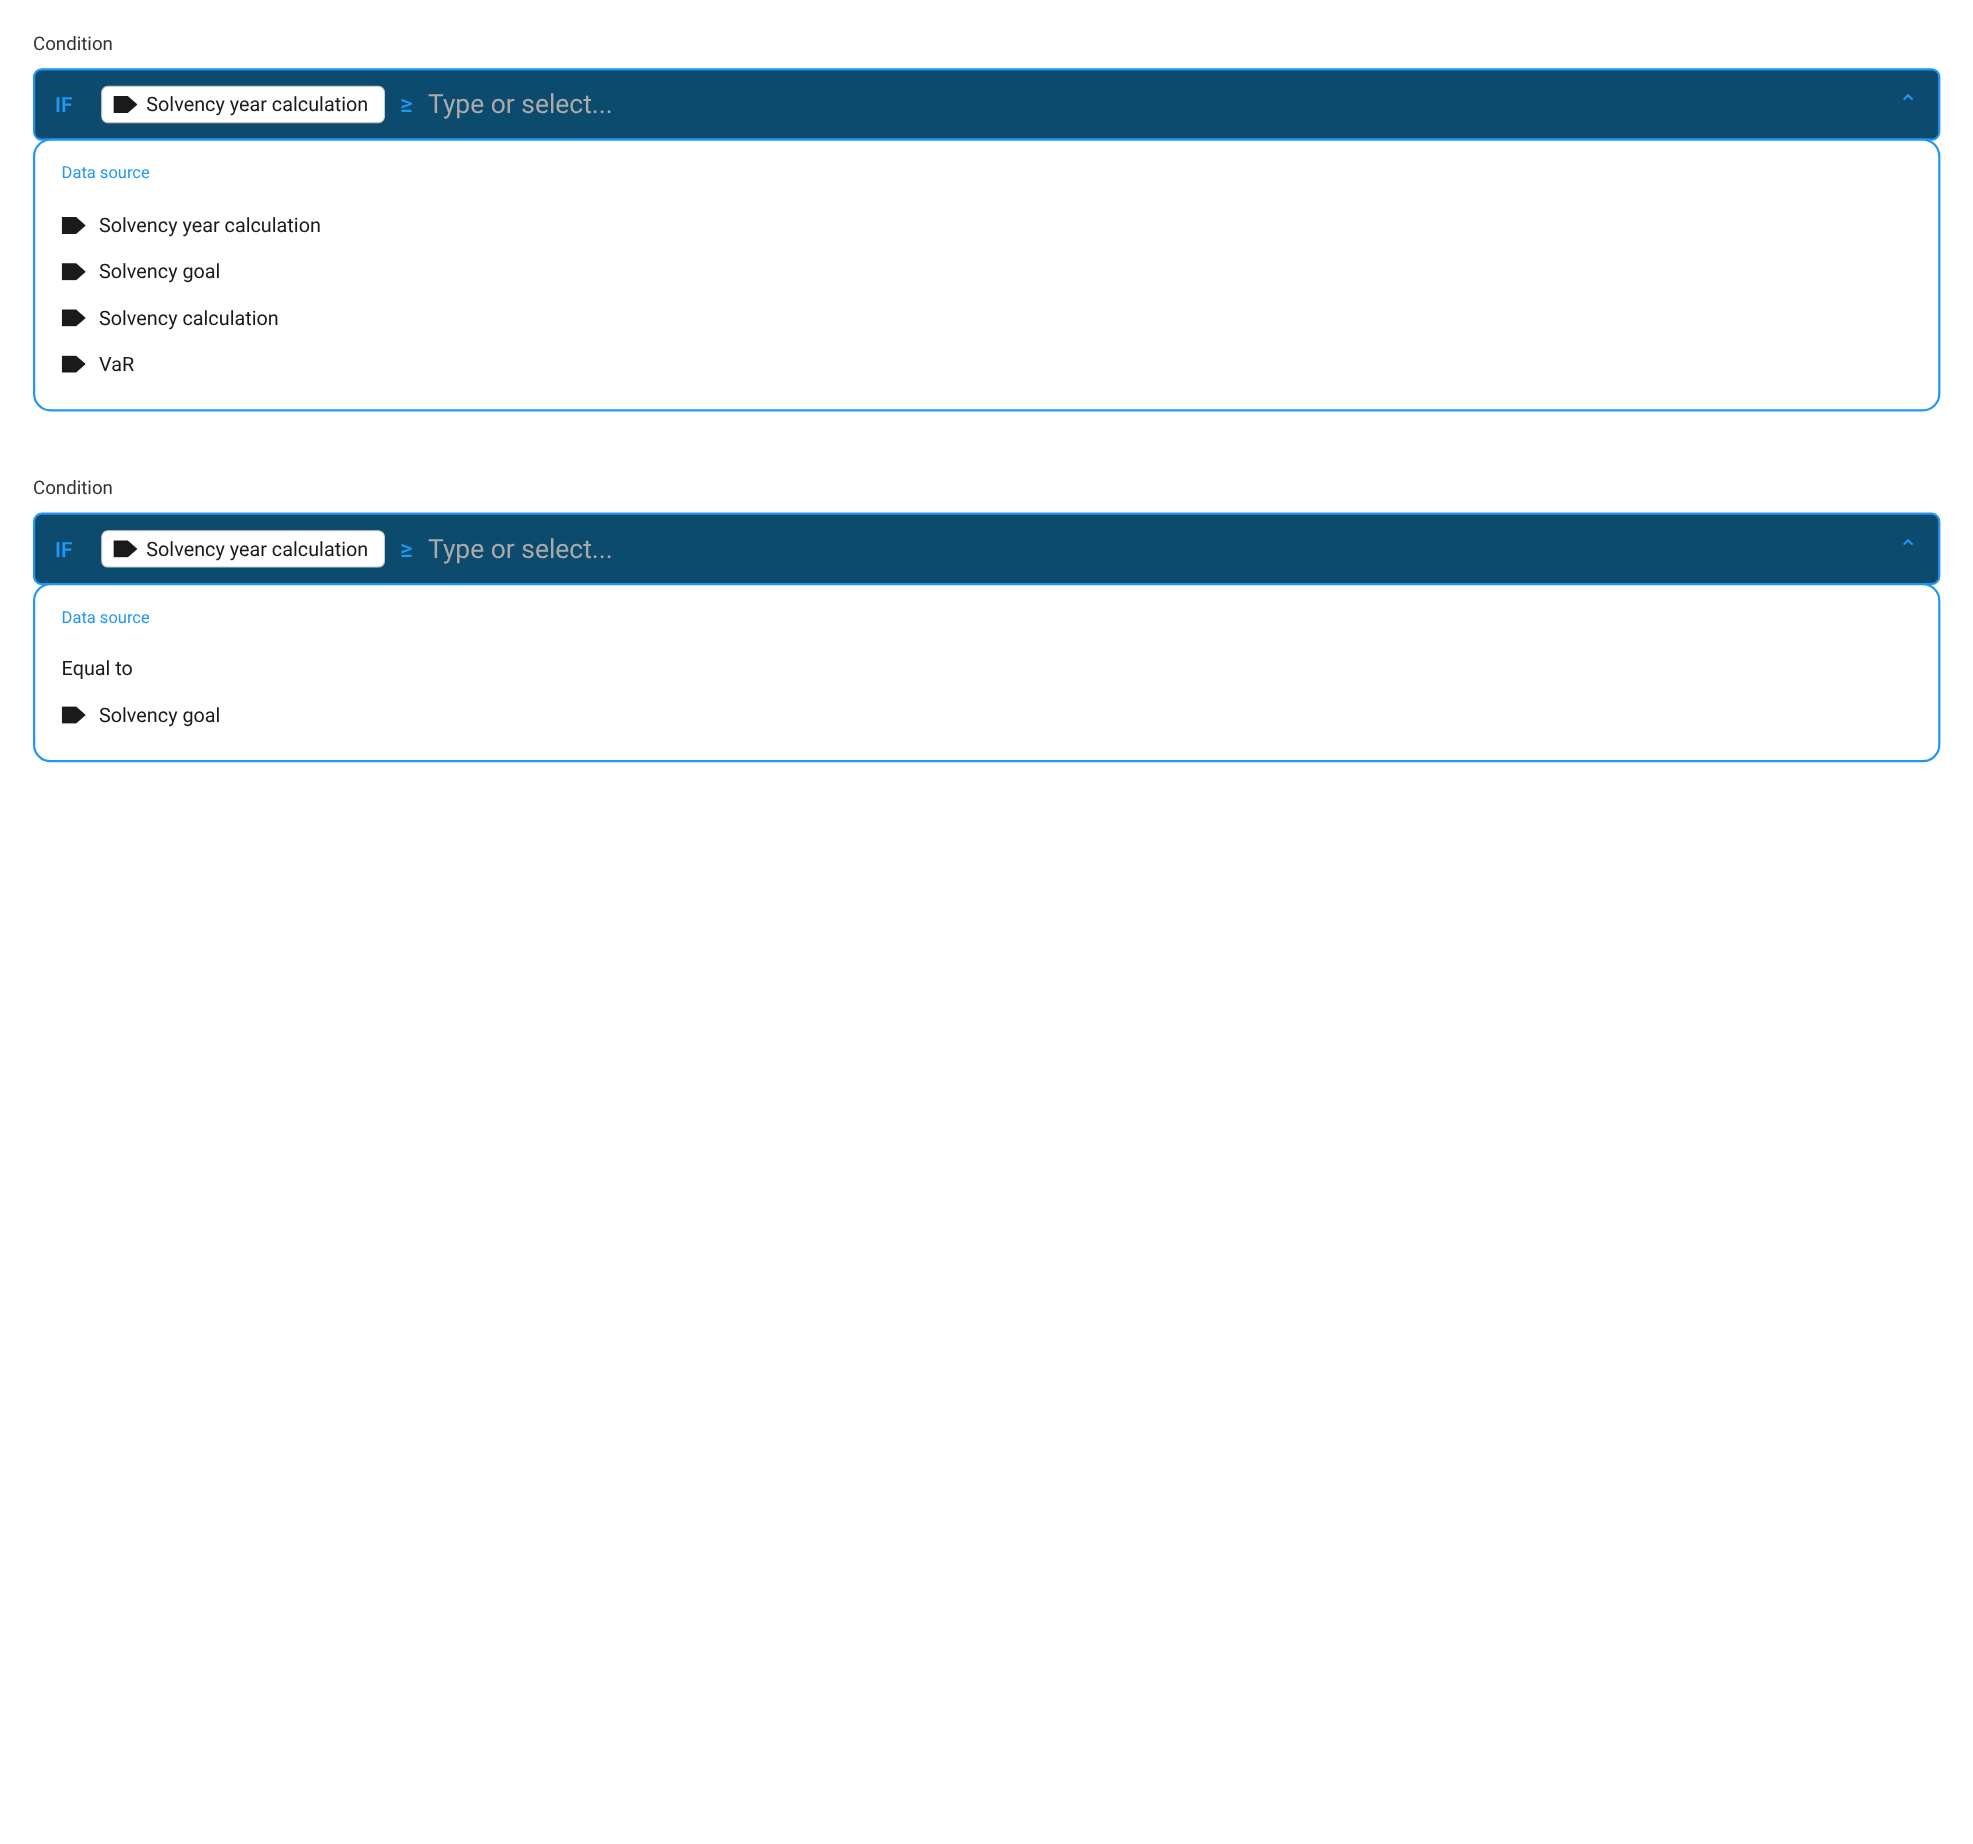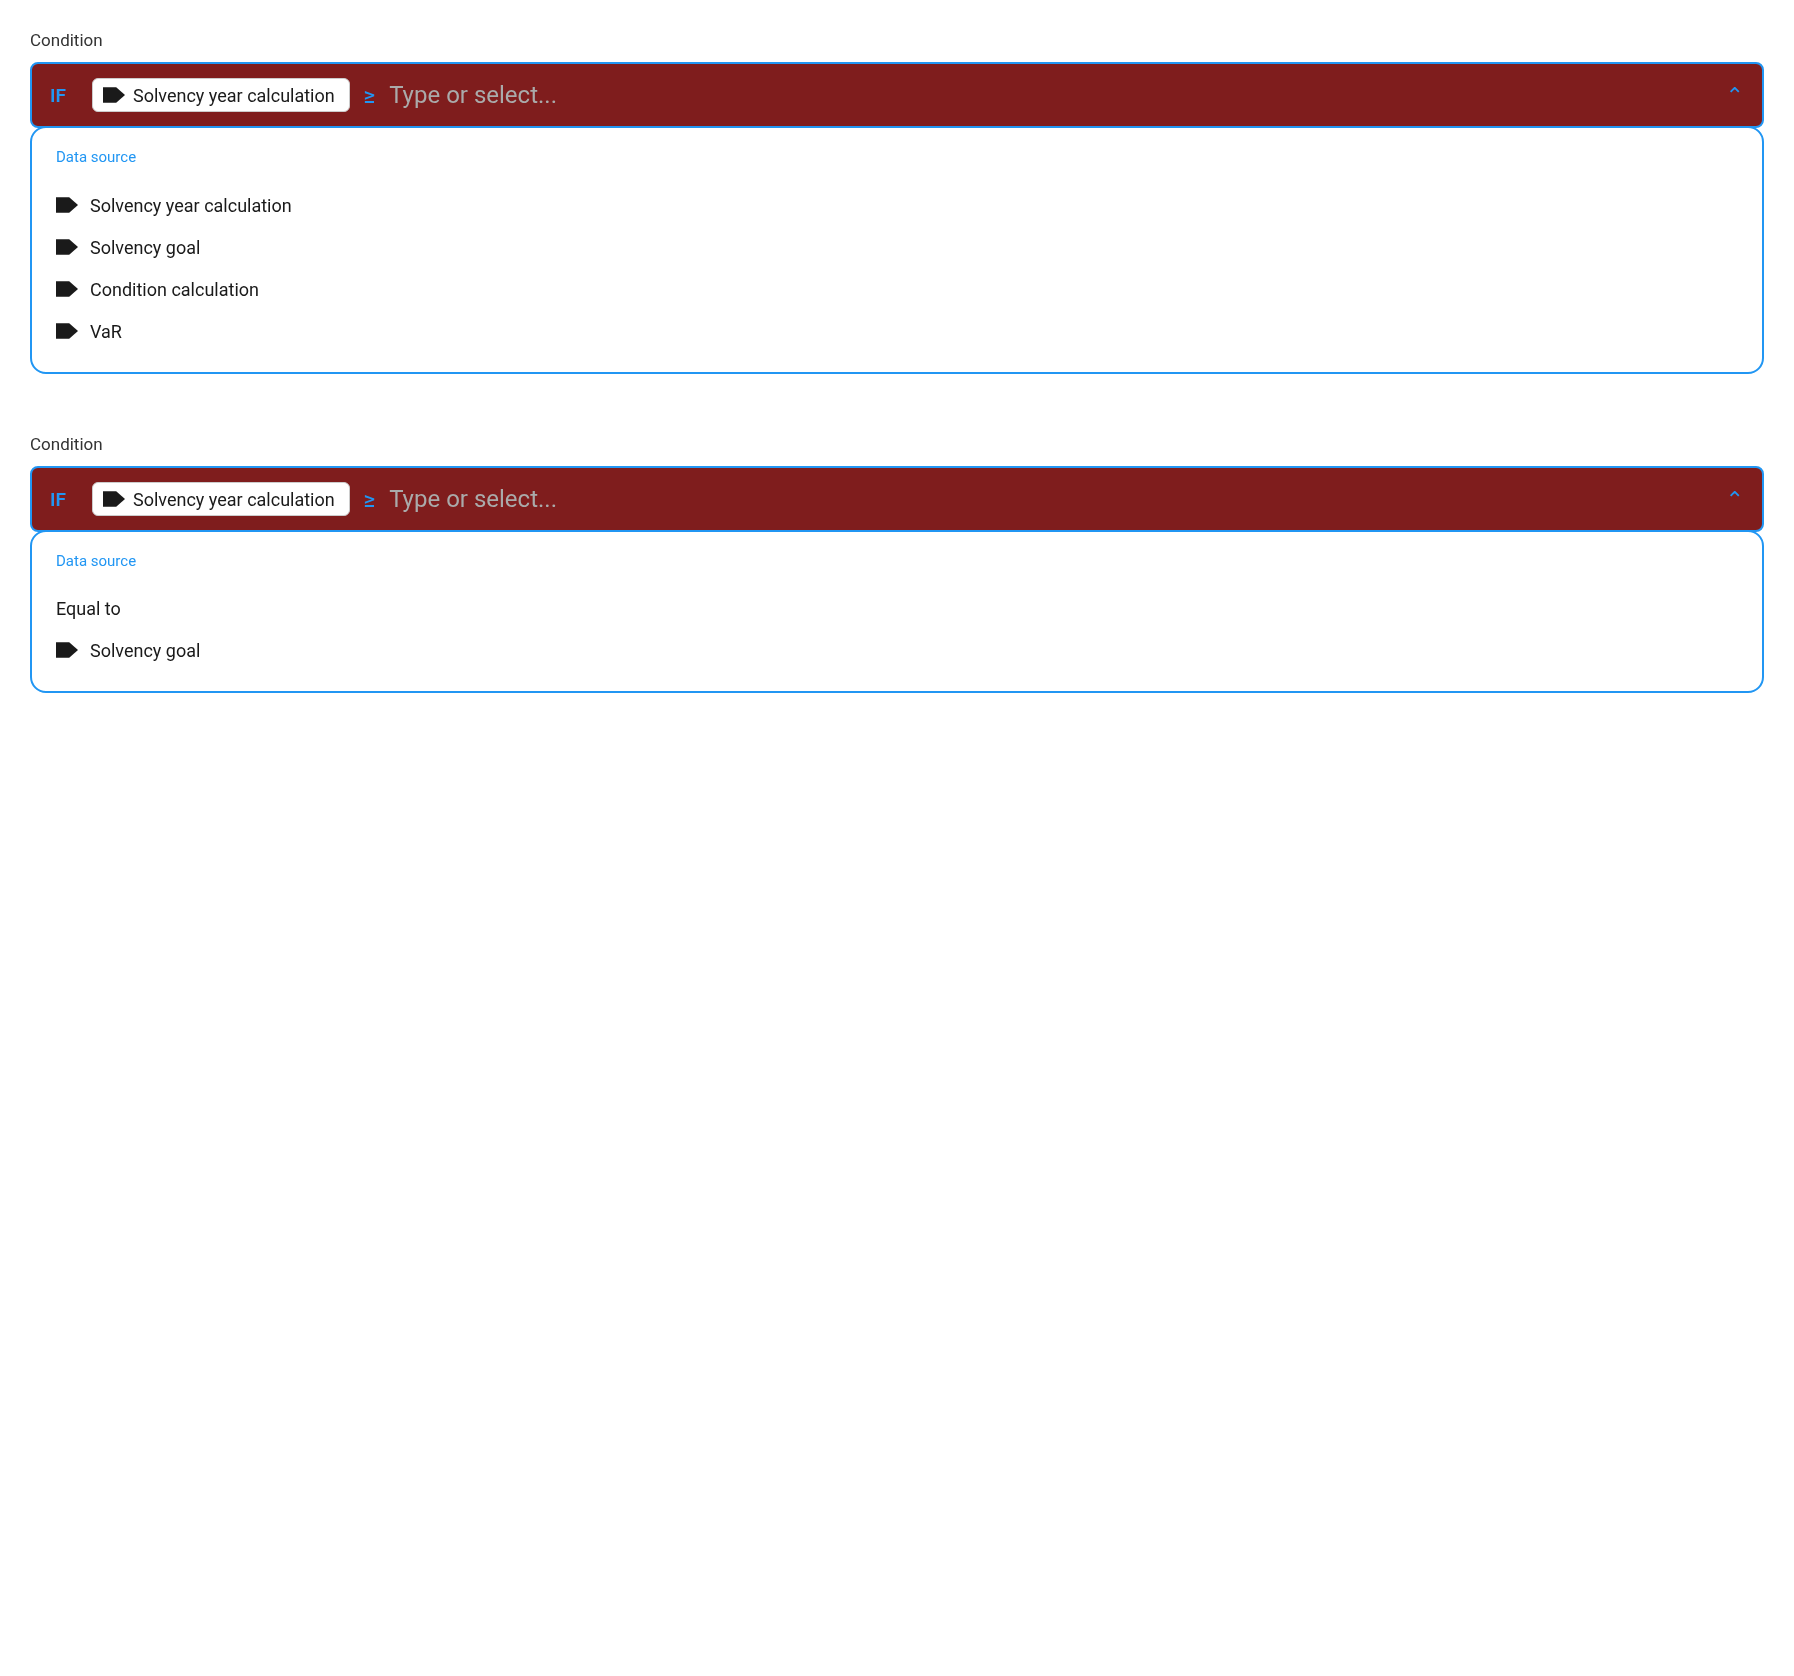--- a/index.html
+++ b/index.html
@@ -28,21 +28,21 @@
       margin-bottom: 12px;
     }
 
     .condition-row {
       border: 2px solid #2196f3;
       border-radius: 8px;
       padding: 14px 18px;
       display: flex;
       align-items: center;
       gap: 14px;
-      background: #7f1d1d;
+      background: #0c4a6e;
       margin-bottom: 0;
     }
 
     .if-label {
       color: #2196f3;
       font-weight: 600;
       font-size: 19px;
       min-width: 28px;
     }
 
@@ -140,21 +140,21 @@
     <div class="dropdown-item">
       <span class="tag-icon"></span>
       <span>Solvency year calculation</span>
     </div>
     <div class="dropdown-item">
       <span class="tag-icon"></span>
       <span>Solvency goal</span>
     </div>
     <div class="dropdown-item">
       <span class="tag-icon"></span>
-      <span>Condition calculation</span>
+      <span>Solvency calculation</span>
     </div>
     <div class="dropdown-item">
       <span class="tag-icon"></span>
       <span>VaR</span>
     </div>
   </div>
 </div>
 
 <div class="section">
   <div class="condition-label">Condition</div>

